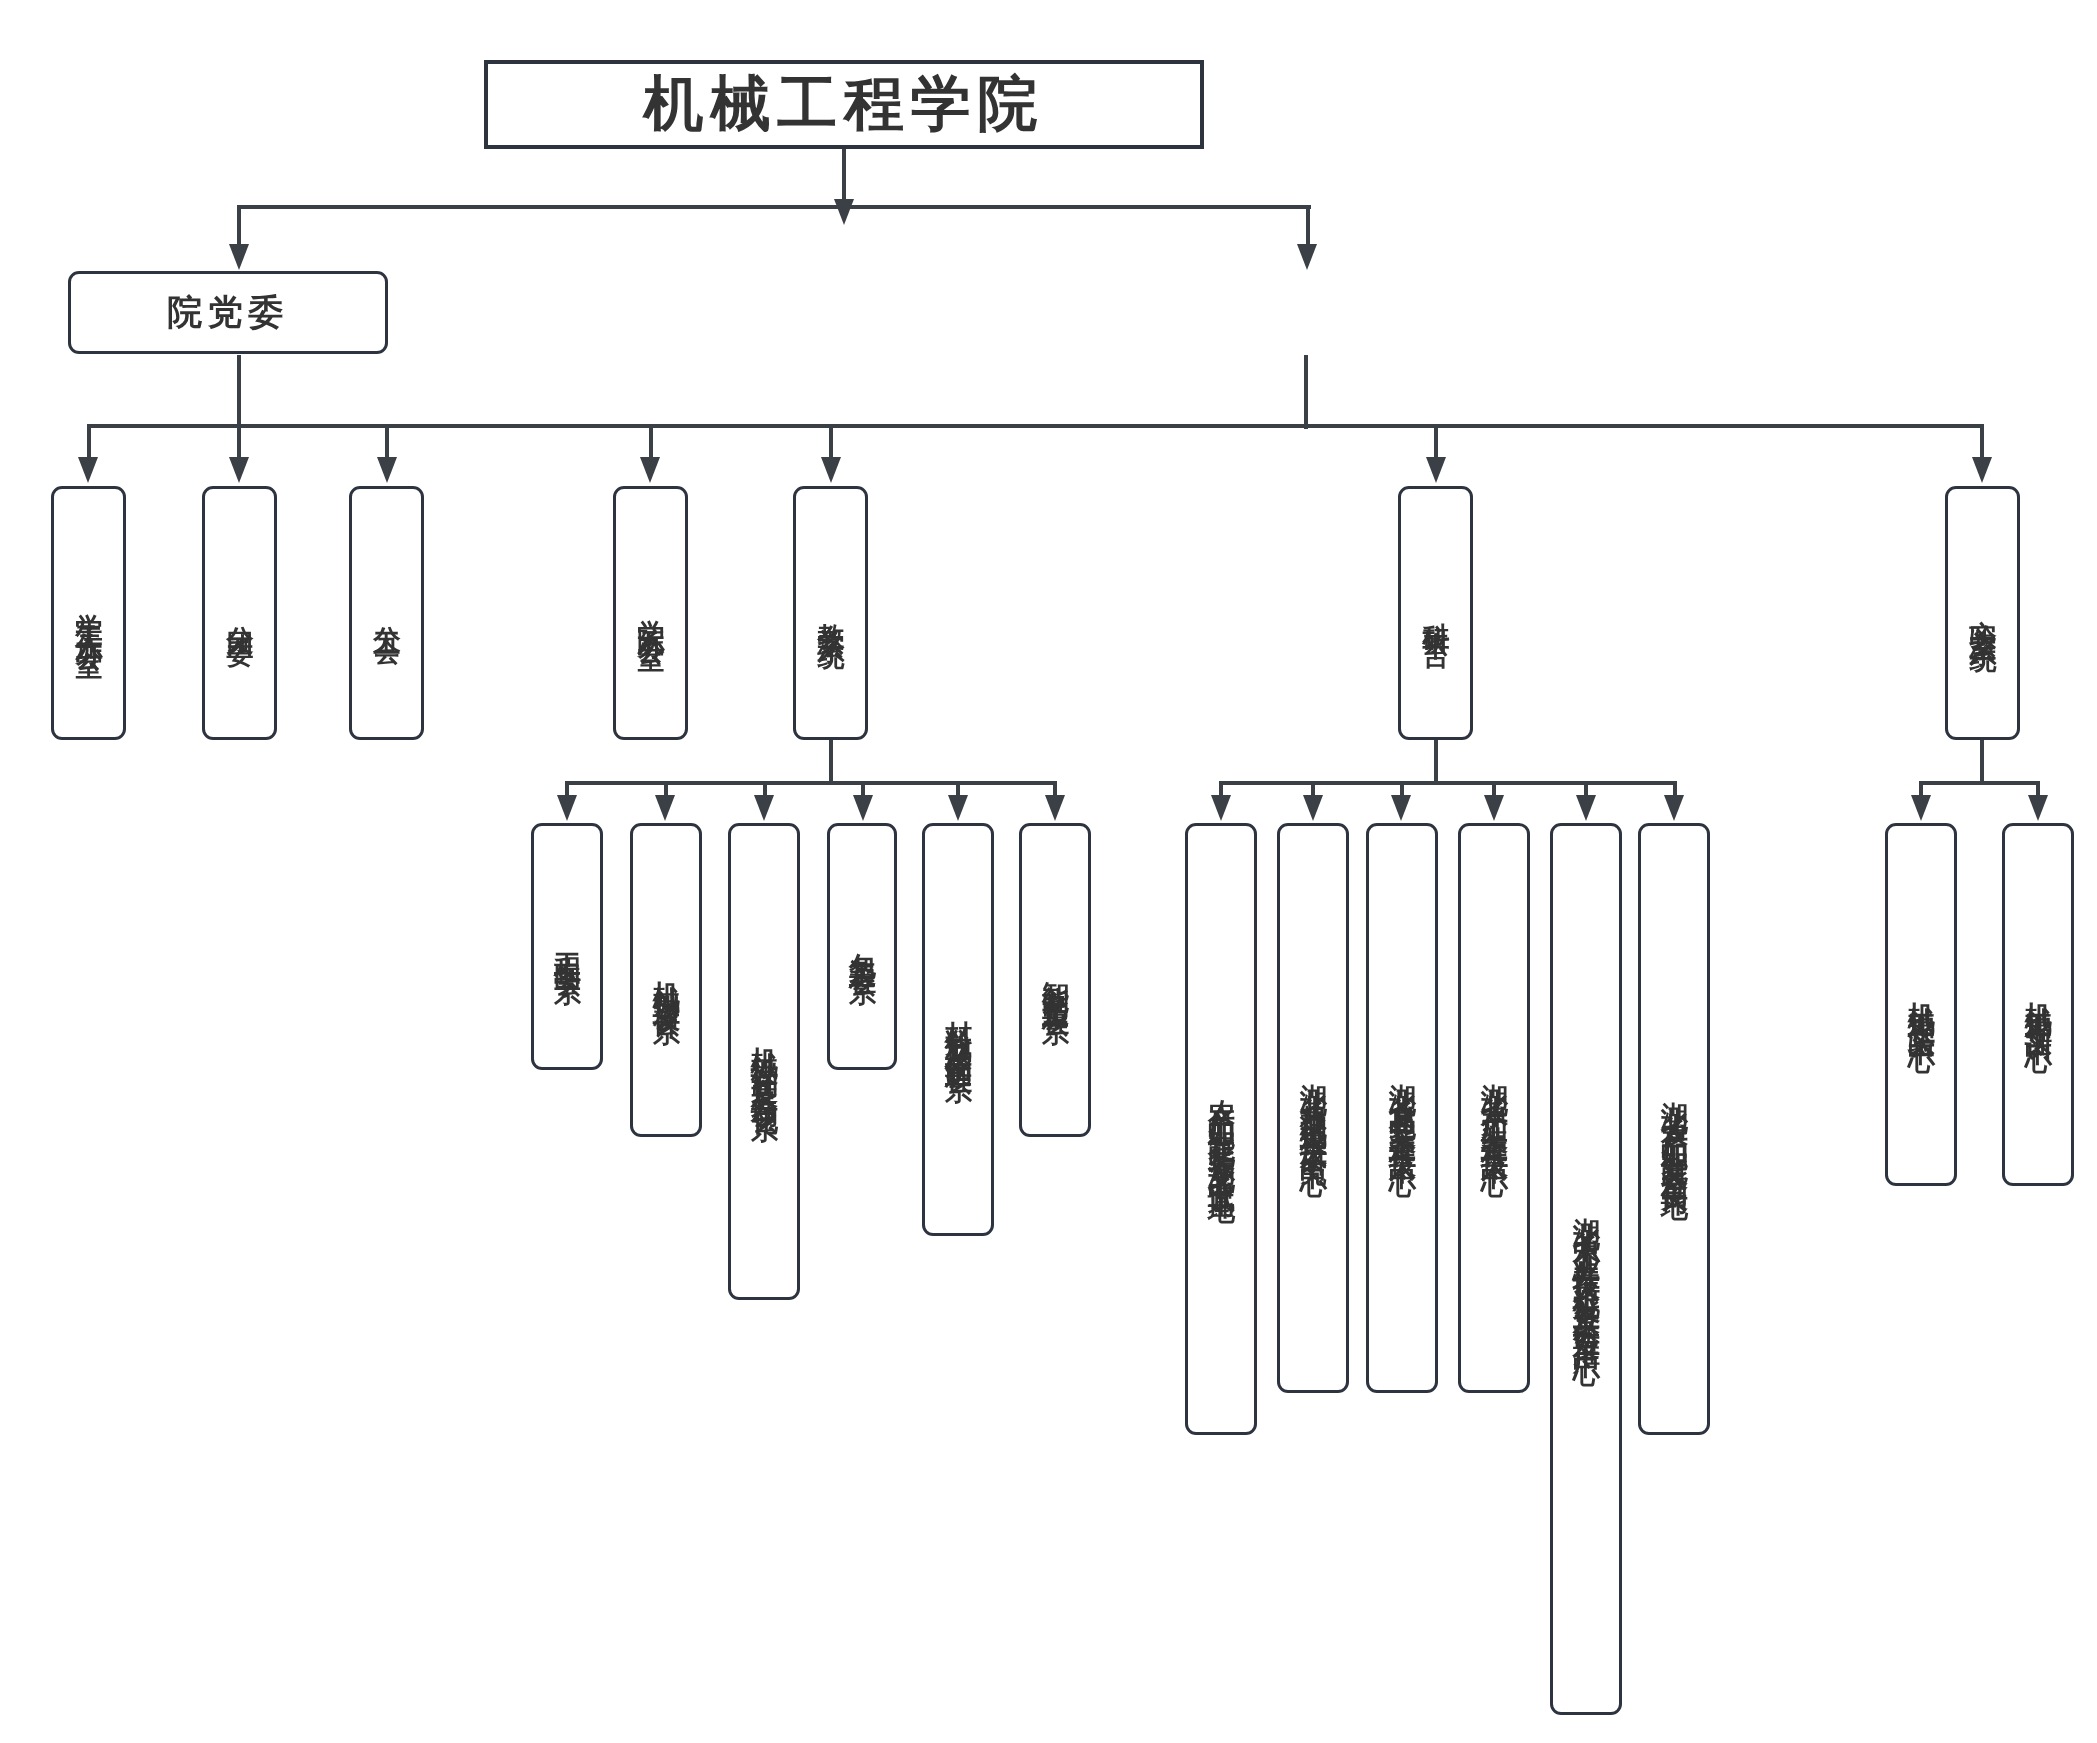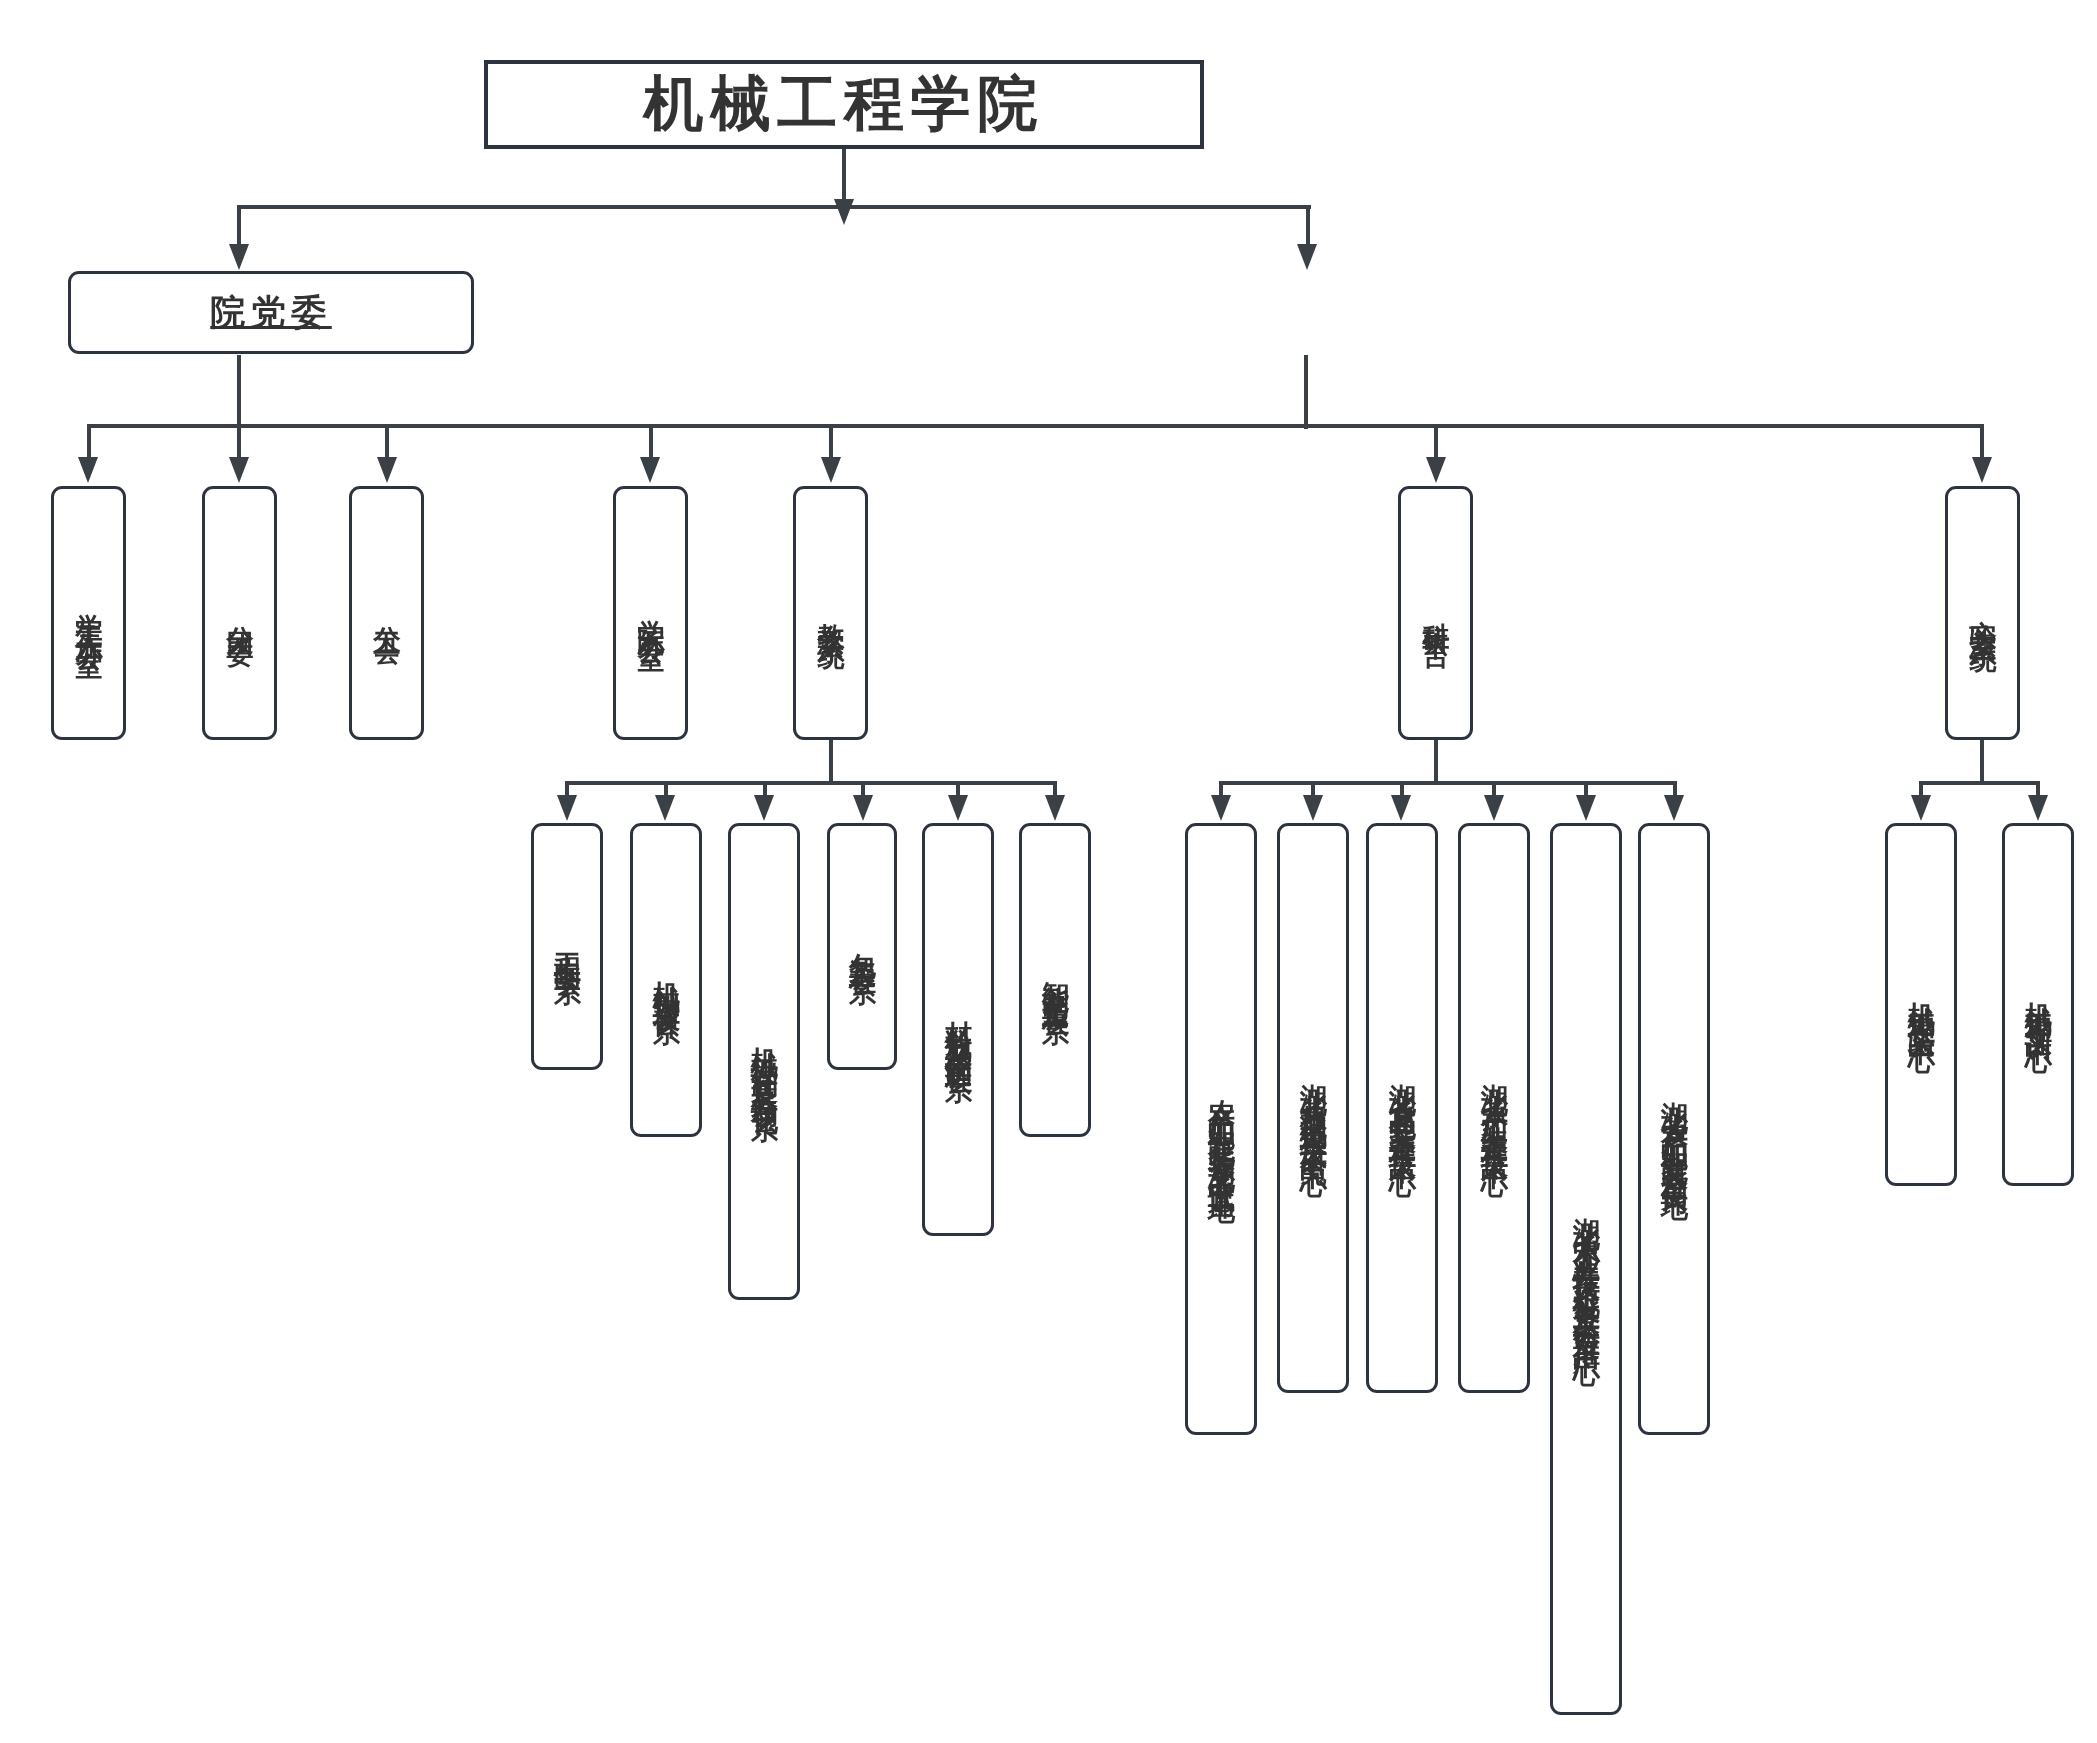--- a/index.html
+++ b/index.html
@@ -41,21 +41,21 @@
   <div class="arrowhead" style="left:834px; top:199px;"></div>
 
   <div class="hline" style="left:237px; top:205px; width:1074px;"></div>
 
   <div class="vline" style="left:237px; top:205px; height:41px;"></div>
   <div class="arrowhead" style="left:229px; top:244px;"></div>
 
   <div class="vline" style="left:1306px; top:205px; height:41px;"></div>
   <div class="arrowhead" style="left:1297px; top:244px;"></div>
 
-  <div class="node l2-node" style="left:68px; top:271px; width:406px; height:83px;text-decoration:underline;">院党委</div>
+  <div class="node l2-node" style="left:68px; top:271px; width:320px; height:83px;">院党委</div>
 
   <div class="vline" style="left:237px; top:355px; height:74px;"></div>
   <div class="vline" style="left:1304px; top:355px; height:74px;"></div>
 
   <div class="hline" style="left:87px; top:424px; width:1897px;"></div>
 
   <div class="vline" style="left:87px; top:424px; height:35px;"></div>
   <div class="arrowhead" style="left:78px; top:457px;"></div>
   <div class="vline" style="left:237px; top:424px; height:35px;"></div>
   <div class="arrowhead" style="left:229px; top:457px;"></div>

